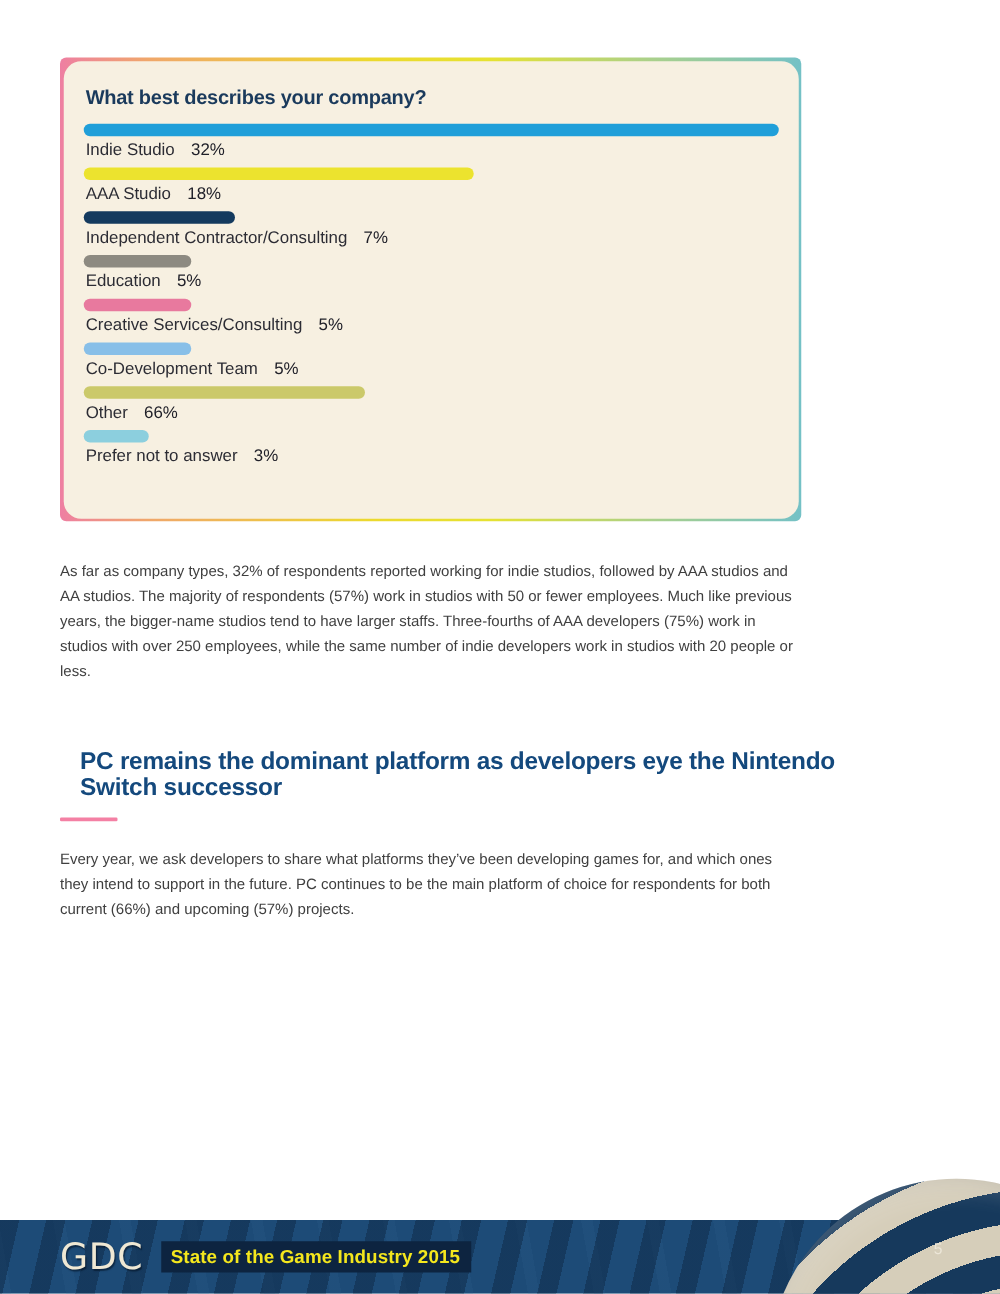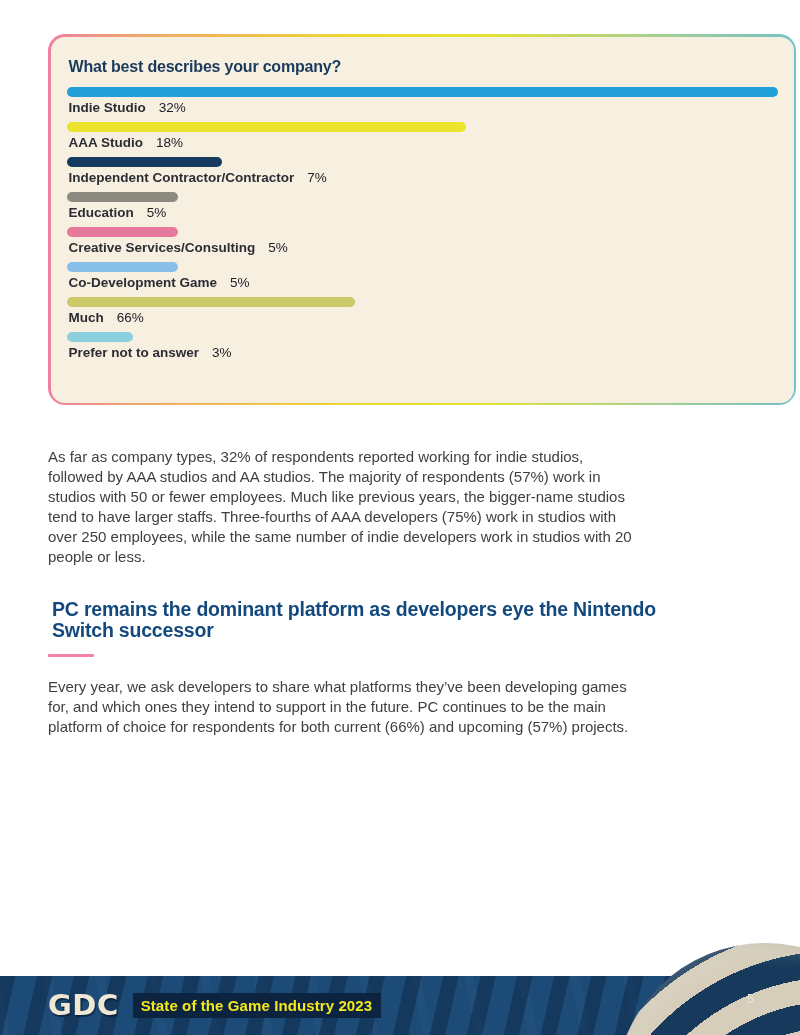--- a/index.html
+++ b/index.html
@@ -2,46 +2,46 @@
 <html><head>
 <meta charset="utf-8">
 <style>
   html,body{margin:0;padding:0;}
   body{
     width:800px;height:1035px;position:relative;background:#ffffff;
     font-family:"Liberation Sans",sans-serif;overflow:hidden;
   }
   
   .card-wrap{
-    position:absolute;left:48px;top:34px;width:748px;height:371px;
-    box-sizing:border-box;border-radius:17px;padding:2.5px;
+    position:absolute;left:48px;top:46px;width:593px;height:371px;
+    box-sizing:border-box;border-radius:5px;padding:2.5px;
     background:linear-gradient(90deg,#ee7fa2 0%,#f0a76a 12%,#ecd92e 42%,#e6e232 58%,#a9d08c 80%,#74c1c6 100%);
   }
   .card{
     box-sizing:border-box;width:100%;height:100%;border-radius:14px;
     background:#f7f0e1;padding:20px 16px 0 16px;
   }
   .card h2{
     margin:0 0 10px 2px;font-size:16px;line-height:20px;font-weight:bold;
     color:#1a3a5c;letter-spacing:-.2px;
   }
   .crow{height:35px;}
   .cbar{height:10px;border-radius:5px;}
   .clab{margin:3px 0 0 2px;font-size:13.5px;line-height:16px;color:#2c2c34;}
-  .clab .cat{font-weight:700;}
+  .clab .cat{font-weight:400;}
   .clab .pct{font-weight:normal;color:#202029;margin-left:13px;}
   
   .p-body{
     position:absolute;left:48px;width:588px;margin:0;
-    font-size:15px;line-height:20px;color:#3f3f3f;
+    font-size:12px;line-height:20px;color:#3f3f3f;
   }
   .p1{top:447px;}
   .p2{top:677px;}
   .sec-head{
-    position:absolute;left:52px;top:599px;width:620px;margin:0;
+    position:absolute;left:64px;top:599px;width:620px;margin:0;
     font-size:19.5px;line-height:21px;font-weight:bold;color:#14497d;
     letter-spacing:-.2px;
   }
   .accent-rule{
     position:absolute;left:48px;top:654px;width:46px;height:3px;
     background:#f480a4;border-radius:1px;
   }
   
   .footer{
     position:absolute;left:0;bottom:0;width:800px;height:112px;overflow:hidden;
@@ -50,21 +50,21 @@
     position:absolute;left:0;bottom:0;width:100%;height:59px;
     background-color:#1d4b77;
     background-image:
       repeating-linear-gradient(103deg,
         rgba(11,33,59,.42) 0 15px, rgba(11,33,59,0) 15px 36px),
       repeating-linear-gradient(80deg,
         rgba(46,95,140,.20) 0 9px, rgba(46,95,140,0) 9px 52px);
     display:flex;align-items:center;padding-left:48px;box-sizing:border-box;
   }
   .gdc-logo{
-    font-family:"DejaVu Sans",sans-serif;font-weight:700;font-size:29px;
+    font-family:"DejaVu Sans",sans-serif;font-weight:400;font-size:29px;
     color:#efe8d4;letter-spacing:.5px;line-height:1;
     text-shadow:1px 2px 1px rgba(4,18,36,.6);
   }
   .banner-chip{
     margin-left:14px;background:#0d2440;color:#f4e71d;
     font-size:15px;font-weight:bold;line-height:1;
     padding:5px 9px 5px 8px;letter-spacing:.1px;
   }
   .globe{
     position:absolute;top:20px;right:-115px;width:300px;height:300px;
@@ -89,53 +89,53 @@
         <div class="crow">
           <div class="cbar" style="width: 100%; background: rgb(32, 159, 217);"></div>
           <div class="clab"><span class="cat">Indie Studio</span><span class="pct">32%</span></div>
         </div>
         <div class="crow">
           <div class="cbar" style="width: 56.25%; background: rgb(236, 227, 46);"></div>
           <div class="clab"><span class="cat">AAA Studio</span><span class="pct">18%</span></div>
         </div>
         <div class="crow">
           <div class="cbar" style="width: 21.875%; background: rgb(20, 58, 94);"></div>
-          <div class="clab"><span class="cat">Independent Contractor/Contractor</span><span class="pct">7%</span></div>
+          <div class="clab"><span class="cat">Independent Contractor/Consulting</span><span class="pct">7%</span></div>
         </div>
         <div class="crow">
           <div class="cbar" style="width: 15.625%; background: rgb(141, 138, 129);"></div>
           <div class="clab"><span class="cat">Education</span><span class="pct">5%</span></div>
         </div>
         <div class="crow">
           <div class="cbar" style="width: 15.625%; background: rgb(232, 121, 158);"></div>
           <div class="clab"><span class="cat">Creative Services/Consulting</span><span class="pct">5%</span></div>
         </div>
         <div class="crow">
           <div class="cbar" style="width: 15.625%; background: rgb(136, 191, 232);"></div>
-          <div class="clab"><span class="cat">Co-Development Game</span><span class="pct">5%</span></div>
+          <div class="clab"><span class="cat">Co-Development Team</span><span class="pct">5%</span></div>
         </div>
         <div class="crow">
           <div class="cbar" style="width: 40.625%; background: rgb(203, 201, 106);"></div>
-          <div class="clab"><span class="cat">Much</span><span class="pct">66%</span></div>
+          <div class="clab"><span class="cat">Other</span><span class="pct">66%</span></div>
         </div>
         <div class="crow">
           <div class="cbar" style="width: 9.375%; background: rgb(140, 207, 222);"></div>
           <div class="clab"><span class="cat">Prefer not to answer</span><span class="pct">3%</span></div>
         </div>
       </div>
   </div>
 </section>
 
 <p class="p-body p1">As far as company types, 32% of respondents reported working for indie studios, followed by AAA studios and AA studios. The majority of respondents (57%) work in studios with 50 or fewer employees. Much like previous years, the bigger-name studios tend to have larger staffs. Three-fourths of AAA developers (75%) work in studios with over 250 employees, while the same number of indie developers work in studios with 20 people or less.</p>
 
 <h3 class="sec-head">PC remains the dominant platform as developers eye the Nintendo Switch successor</h3>
 <div class="accent-rule"></div>
 
 <p class="p-body p2">Every year, we ask developers to share what platforms they’ve been developing games for, and which ones they intend to support in the future. PC continues to be the main platform of choice for respondents for both current (66%) and upcoming (57%) projects.</p>
 
 <footer class="footer">
   <div class="band">
     <span class="gdc-logo">GDC</span>
-    <span class="banner-chip">State of the Game Industry 2023</span>
+    <span class="banner-chip">State of the Game Industry 2015</span>
   </div>
   <div class="globe"></div>
   <span class="page-num">5</span>
 </footer>
 
 </body></html>

